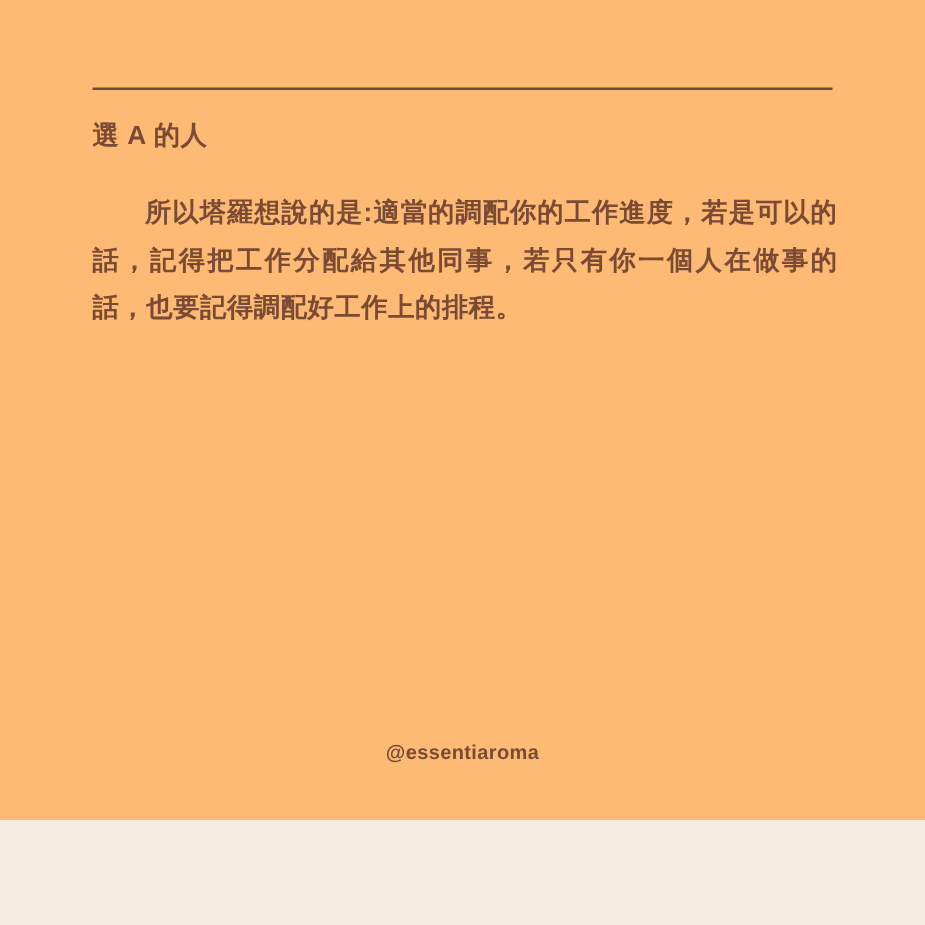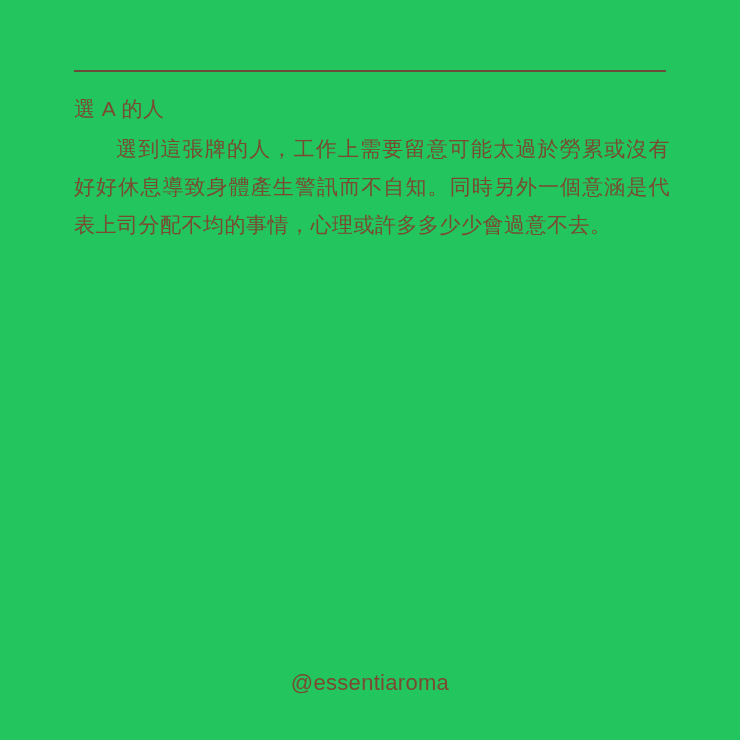--- a/index.html
+++ b/index.html
@@ -9,23 +9,24 @@
   body {
     width: 740px;
     height: 740px;
     background: #f7ece2;
     font-family: "Liberation Sans", sans-serif;
     overflow: hidden;
   }
   .page {
     position: relative;
     width: 740px;
-    height: 740px;
+    height: 656px;
     box-sizing: border-box;
-    background: #22c55e;
+    background: #fdba74;
+    font-weight: bold;
   }
   .top-rule {
     position: absolute;
     left: 74px;
     top: 70px;
     width: 592px;
     height: 2px;
     background: #6b4a3a;
   }
   .content {
@@ -56,33 +57,33 @@
     letter-spacing: 0.5px;
     margin: 0 0 4px 0;
   }
   .handle {
     position: absolute;
     left: 0;
     right: 0;
     bottom: 44px;
     text-align: center;
     color: #7a4a33;
-    font-size: 22px;
+    font-size: 16px;
     letter-spacing: 0.3px;
   }
 </style>
 </head>
 <body>
 
 <div class="page">
 
   <div class="top-rule"></div>
 
   <div class="content">
     <p class="heading">選 A 的人</p>
-    <p class="para indent">選到這張牌的人，工作上需要留意可能太過於勞累或沒有好好休息導致身體產生警訊而不自知。同時另外一個意涵是代表上司分配不均的事情，心理或許多多少少會過意不去。</p>
     <div class="gap"></div>
+    <p class="para indent">所以塔羅想說的是:適當的調配你的工作進度，若是可以的話，記得把工作分配給其他同事，若只有你一個人在做事的話，也要記得調配好工作上的排程。</p>
     <div class="gap"></div>
   </div>
 
   <div class="handle">@essentiaroma</div>
 
 </div>
 
 </body></html>

